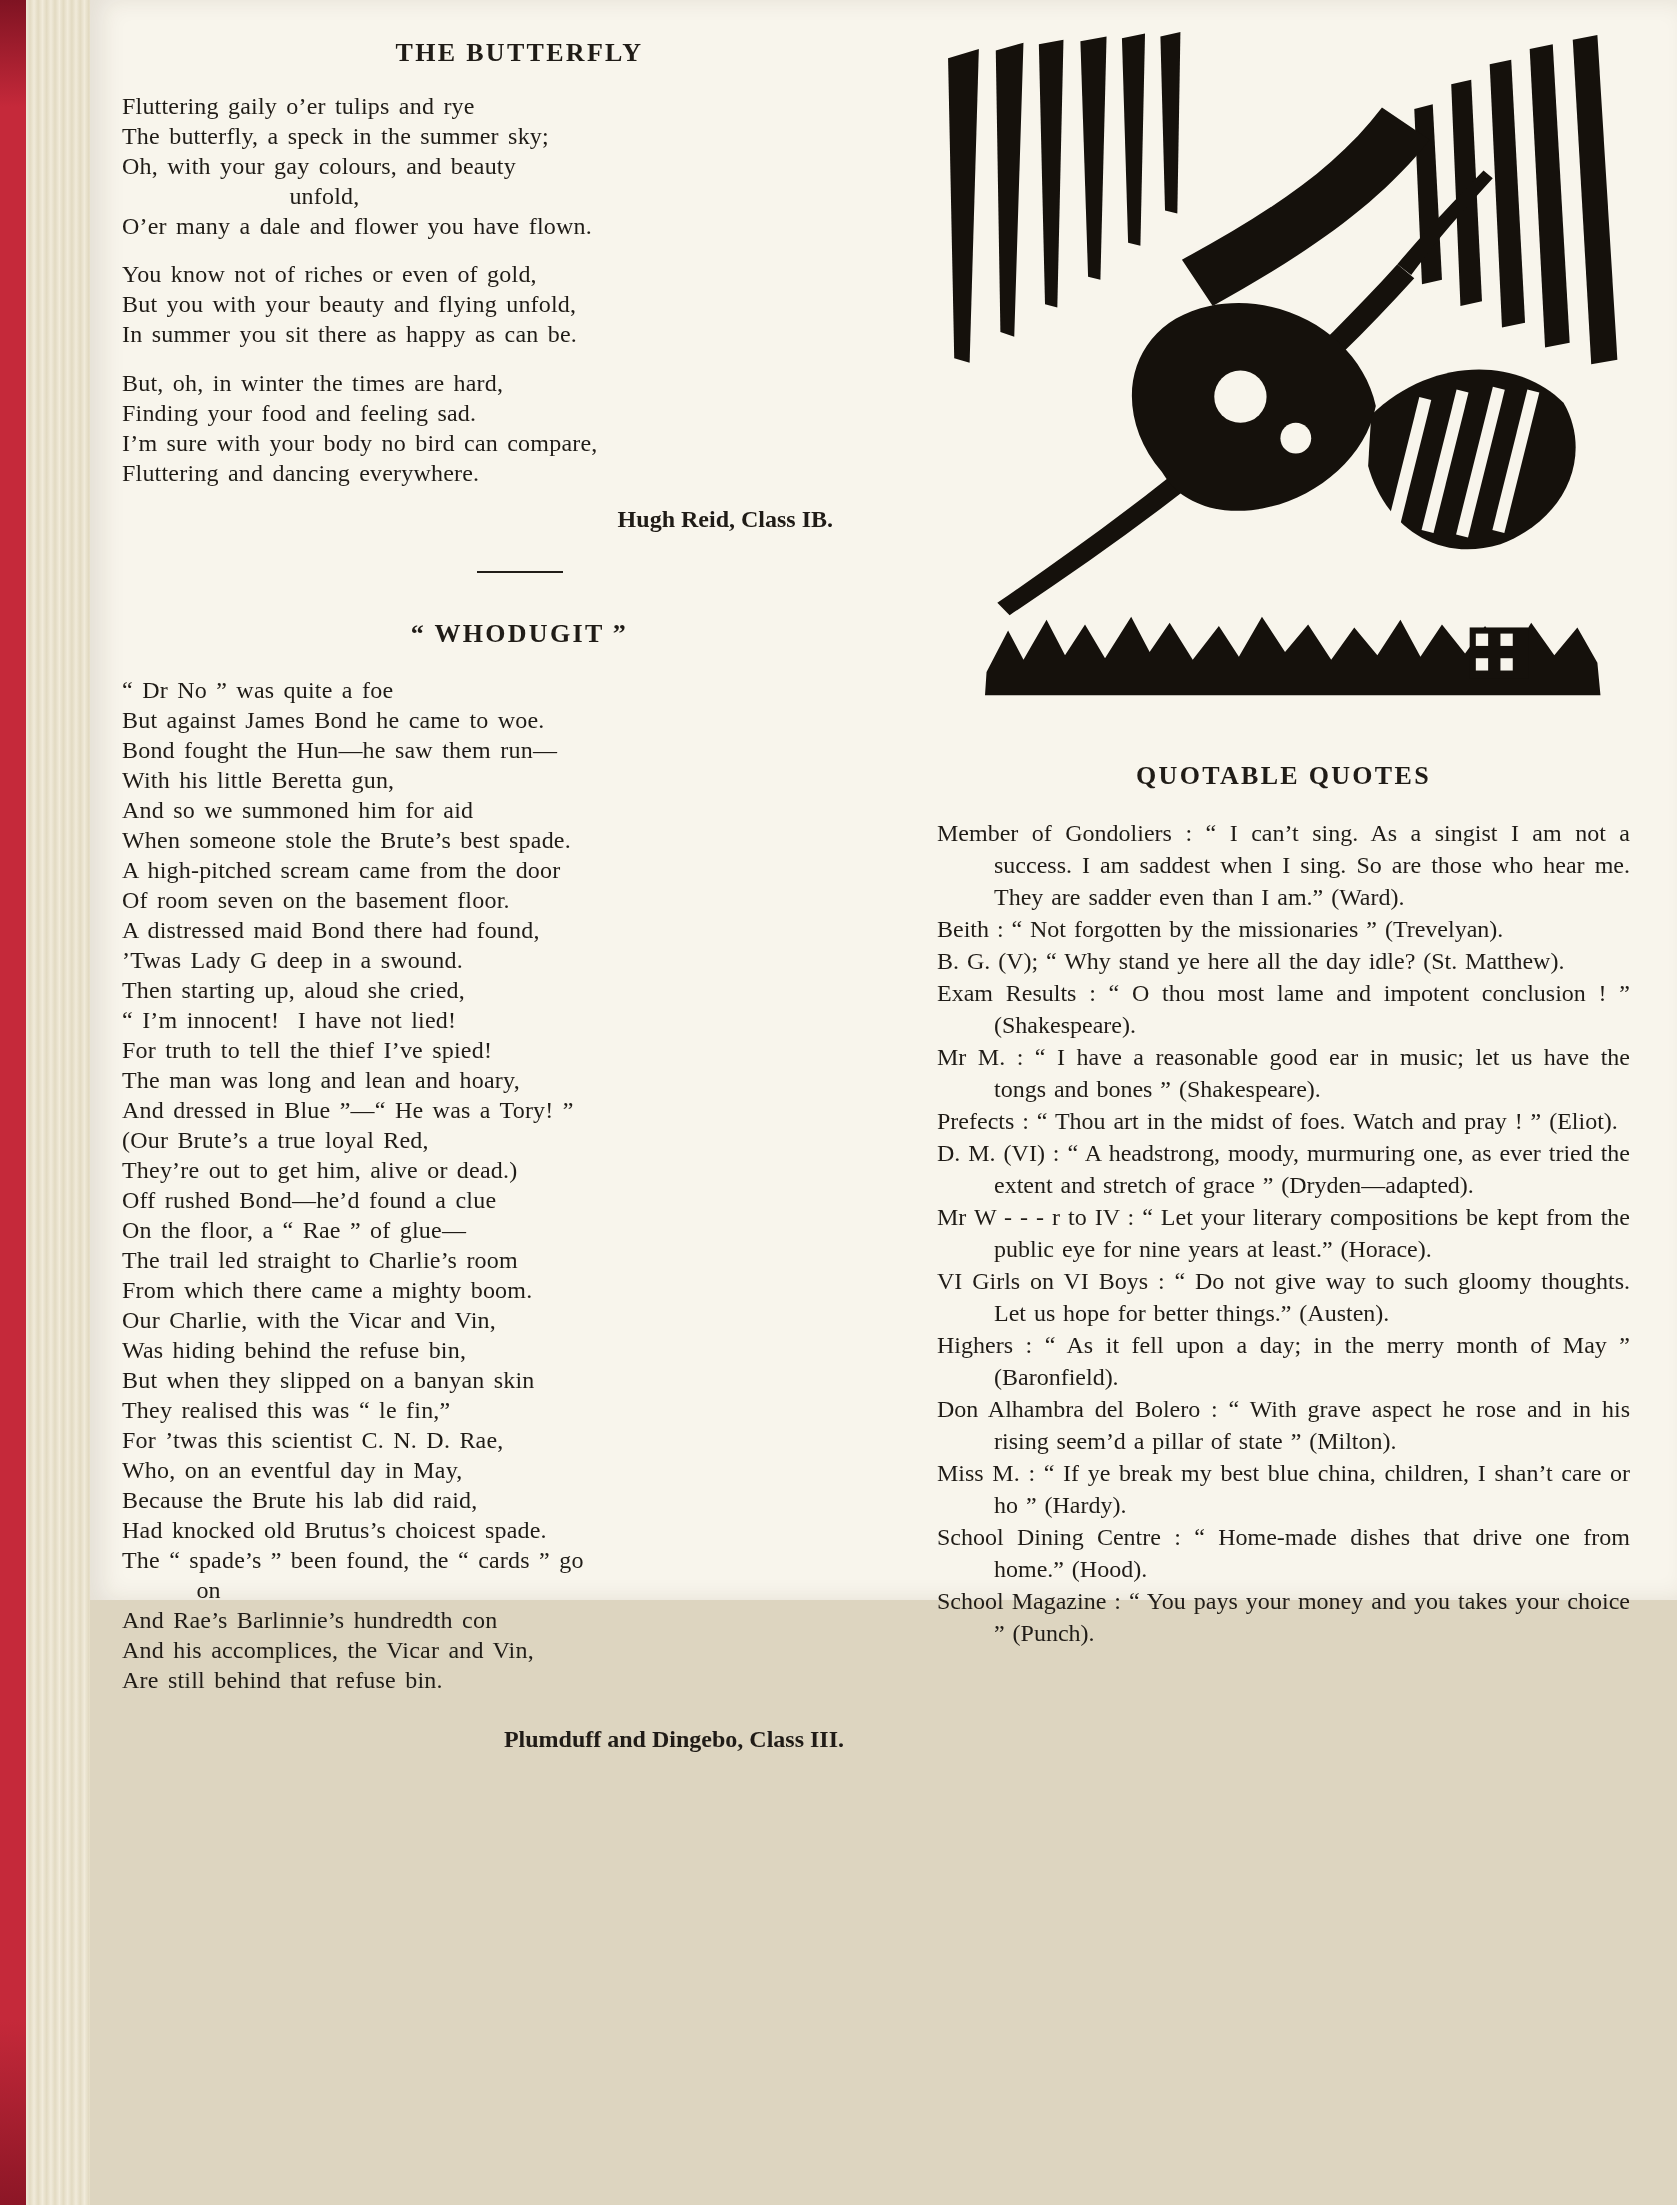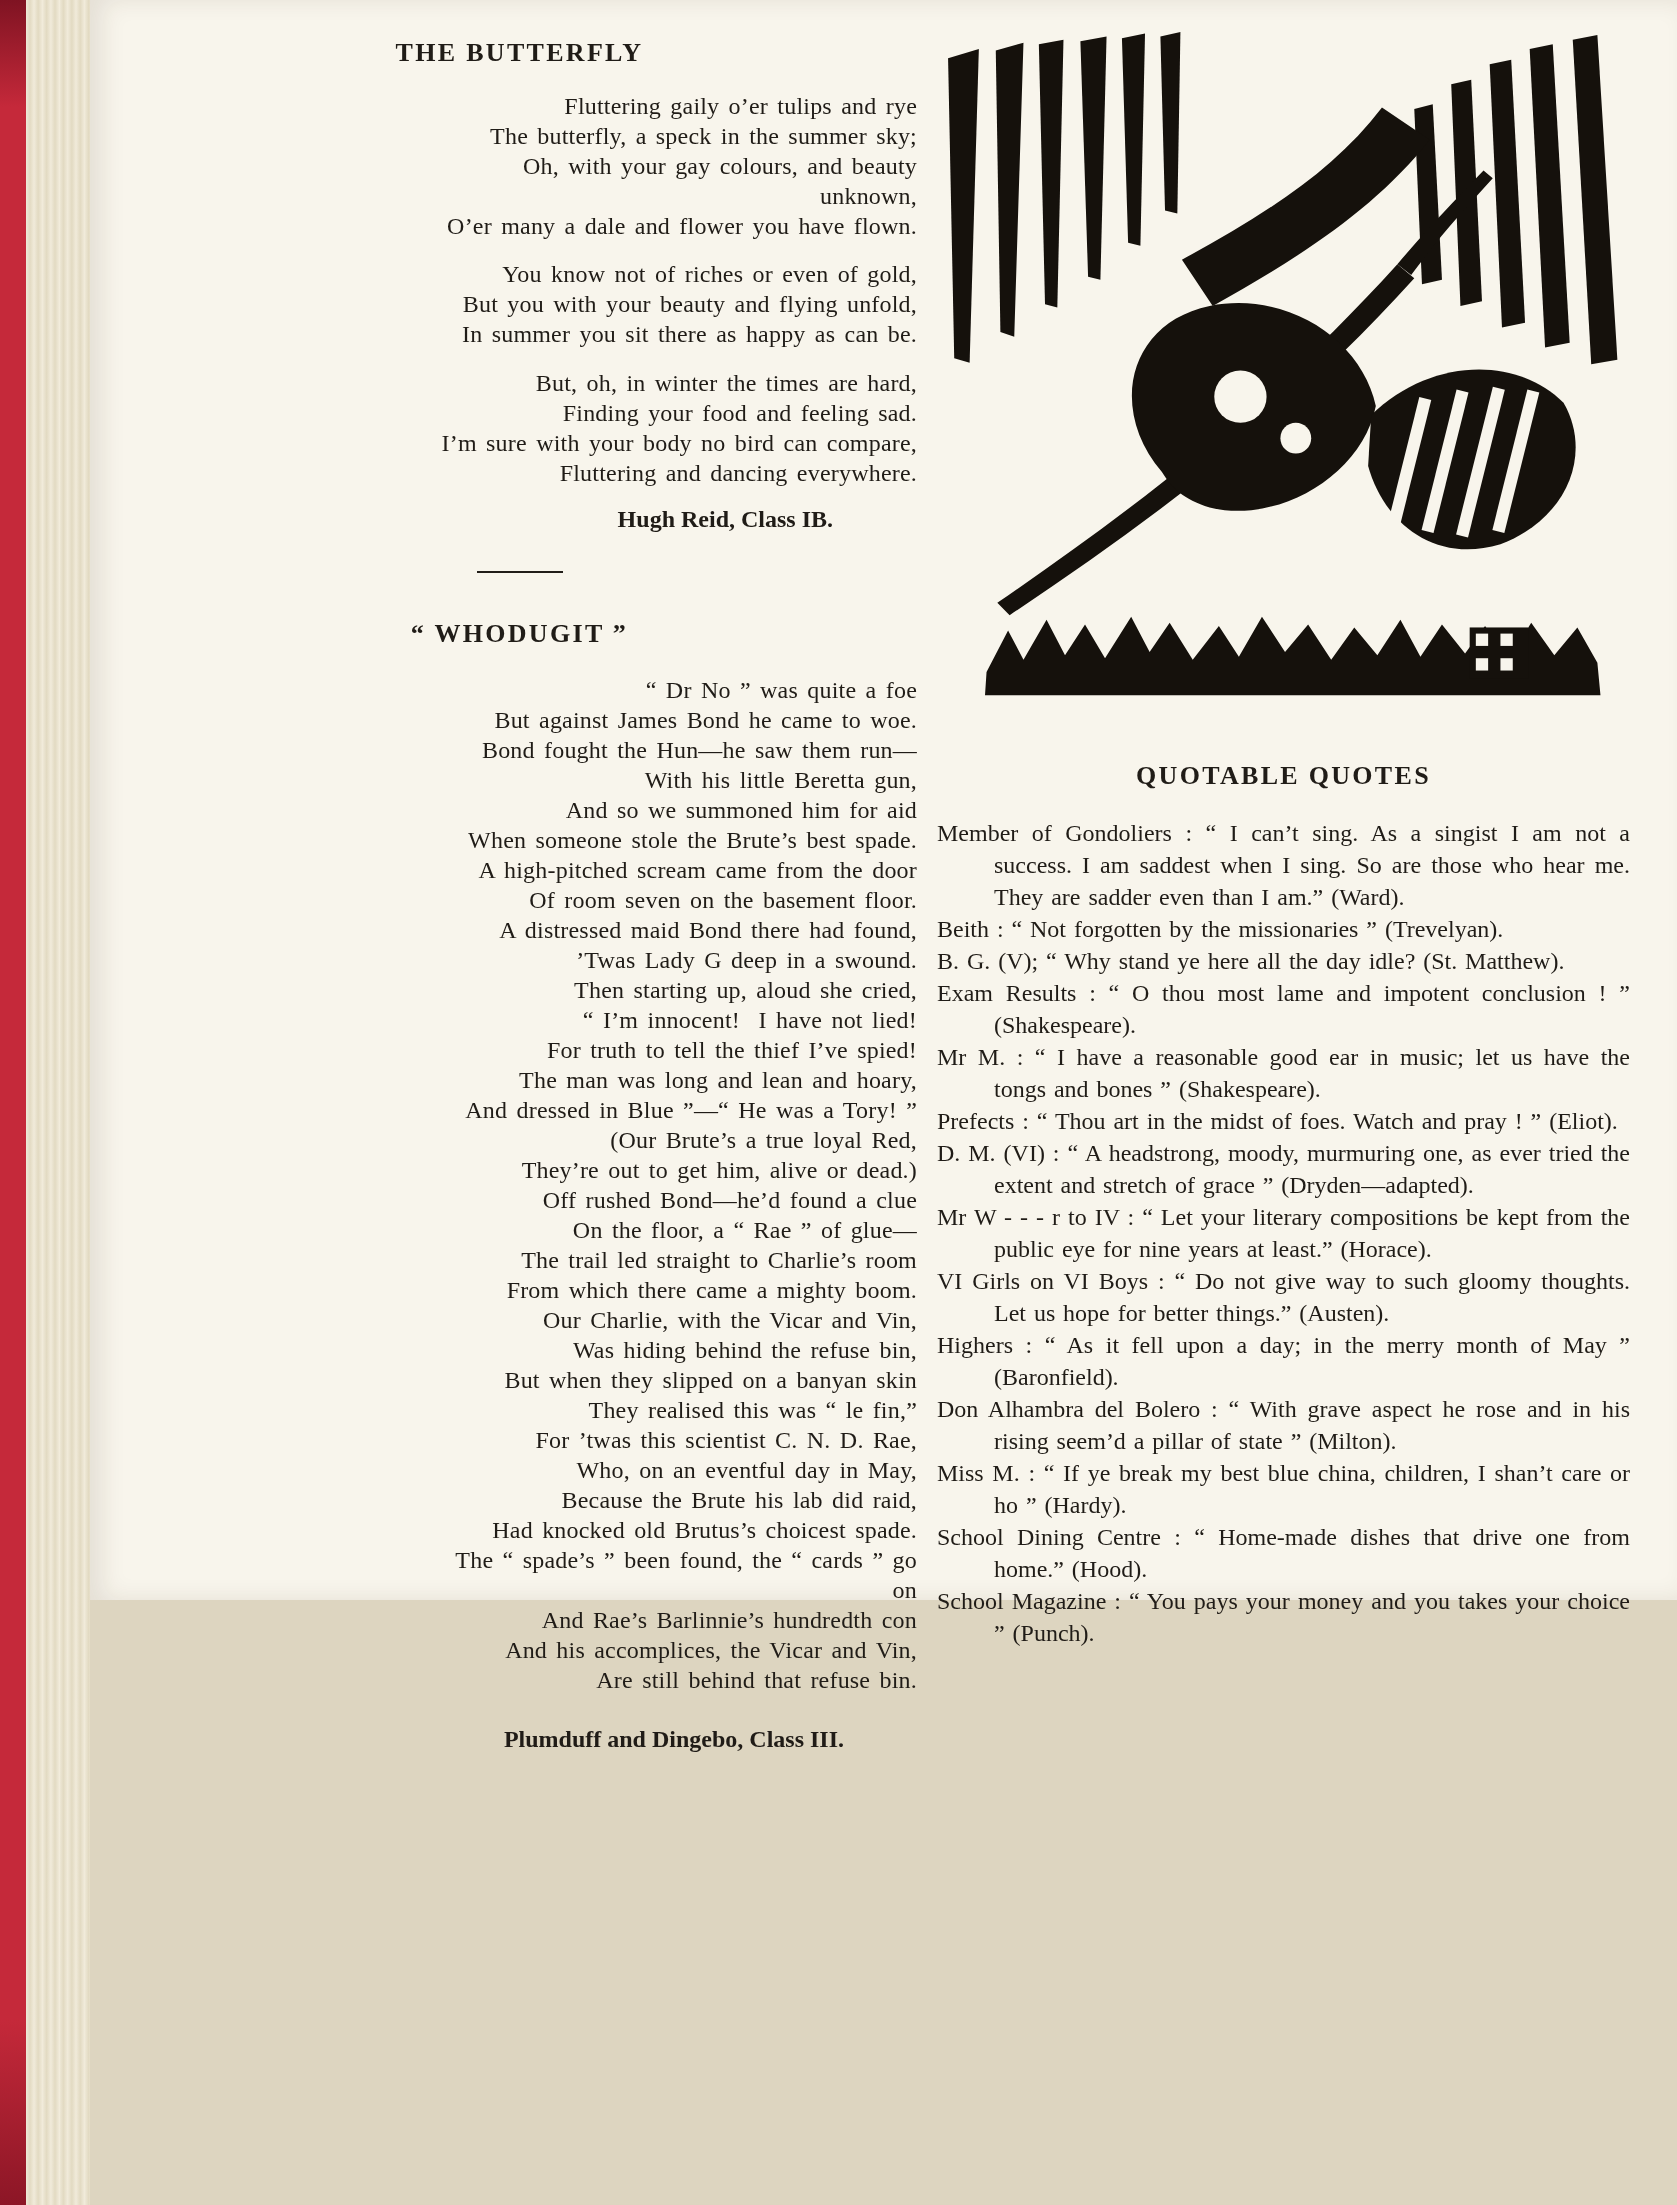--- a/index.html
+++ b/index.html
@@ -29,21 +29,21 @@
   .col-right { left: 847px; top: 32px; width: 693px; }
 
   .poem-title, .quotes-title {
     font-size: 26px; font-weight: bold; letter-spacing: 2.3px;
     text-align: center; margin: 0 0 23px 0;
   }
   .poem-line {
     font-size: 24px; line-height: 30px;
     white-space: pre-wrap; word-spacing: 3.1px; letter-spacing: 0.2px;
   }
-  .stanza { margin: 0 0 18.4px 0; text-align: right; }
+  .stanza { margin: 0 0 18.4px 0; }
   .byline { font-weight: bold; font-size: 24px; }
   .byline-butterfly { text-align: right; padding-right: 84px; margin-top: 10.7px; }
   .byline-whodugit { text-align: right; padding-right: 73px; margin-top: 31px; }
 
   .divider {
     width: 86px; height: 2.3px; background: #211d18;
     margin: 38px auto 46px auto;
   }
   .whodugit-title { margin-bottom: 26px; }
 
@@ -68,21 +68,21 @@
   <div class="col col-left">
 
     <section>
       <h2 class="poem-title">THE BUTTERFLY</h2>
 
       <div class="stanza">
 
       <div class="poem-line">Fluttering gaily o’er tulips and rye</div>
           <div class="poem-line">The butterfly, a speck in the summer sky;</div>
           <div class="poem-line">Oh, with your gay colours, and beauty</div>
-          <div class="poem-line">                  unknown,</div>
+          <div class="poem-line">                  unfold,</div>
           <div class="poem-line">O’er many a dale and flower you have flown.</div>
         </div>
       <div class="stanza">
 
       <div class="poem-line">You know not of riches or even of gold,</div>
           <div class="poem-line">But you with your beauty and flying unfold,</div>
           <div class="poem-line">In summer you sit there as happy as can be.</div>
         </div>
       <div class="stanza">
 

